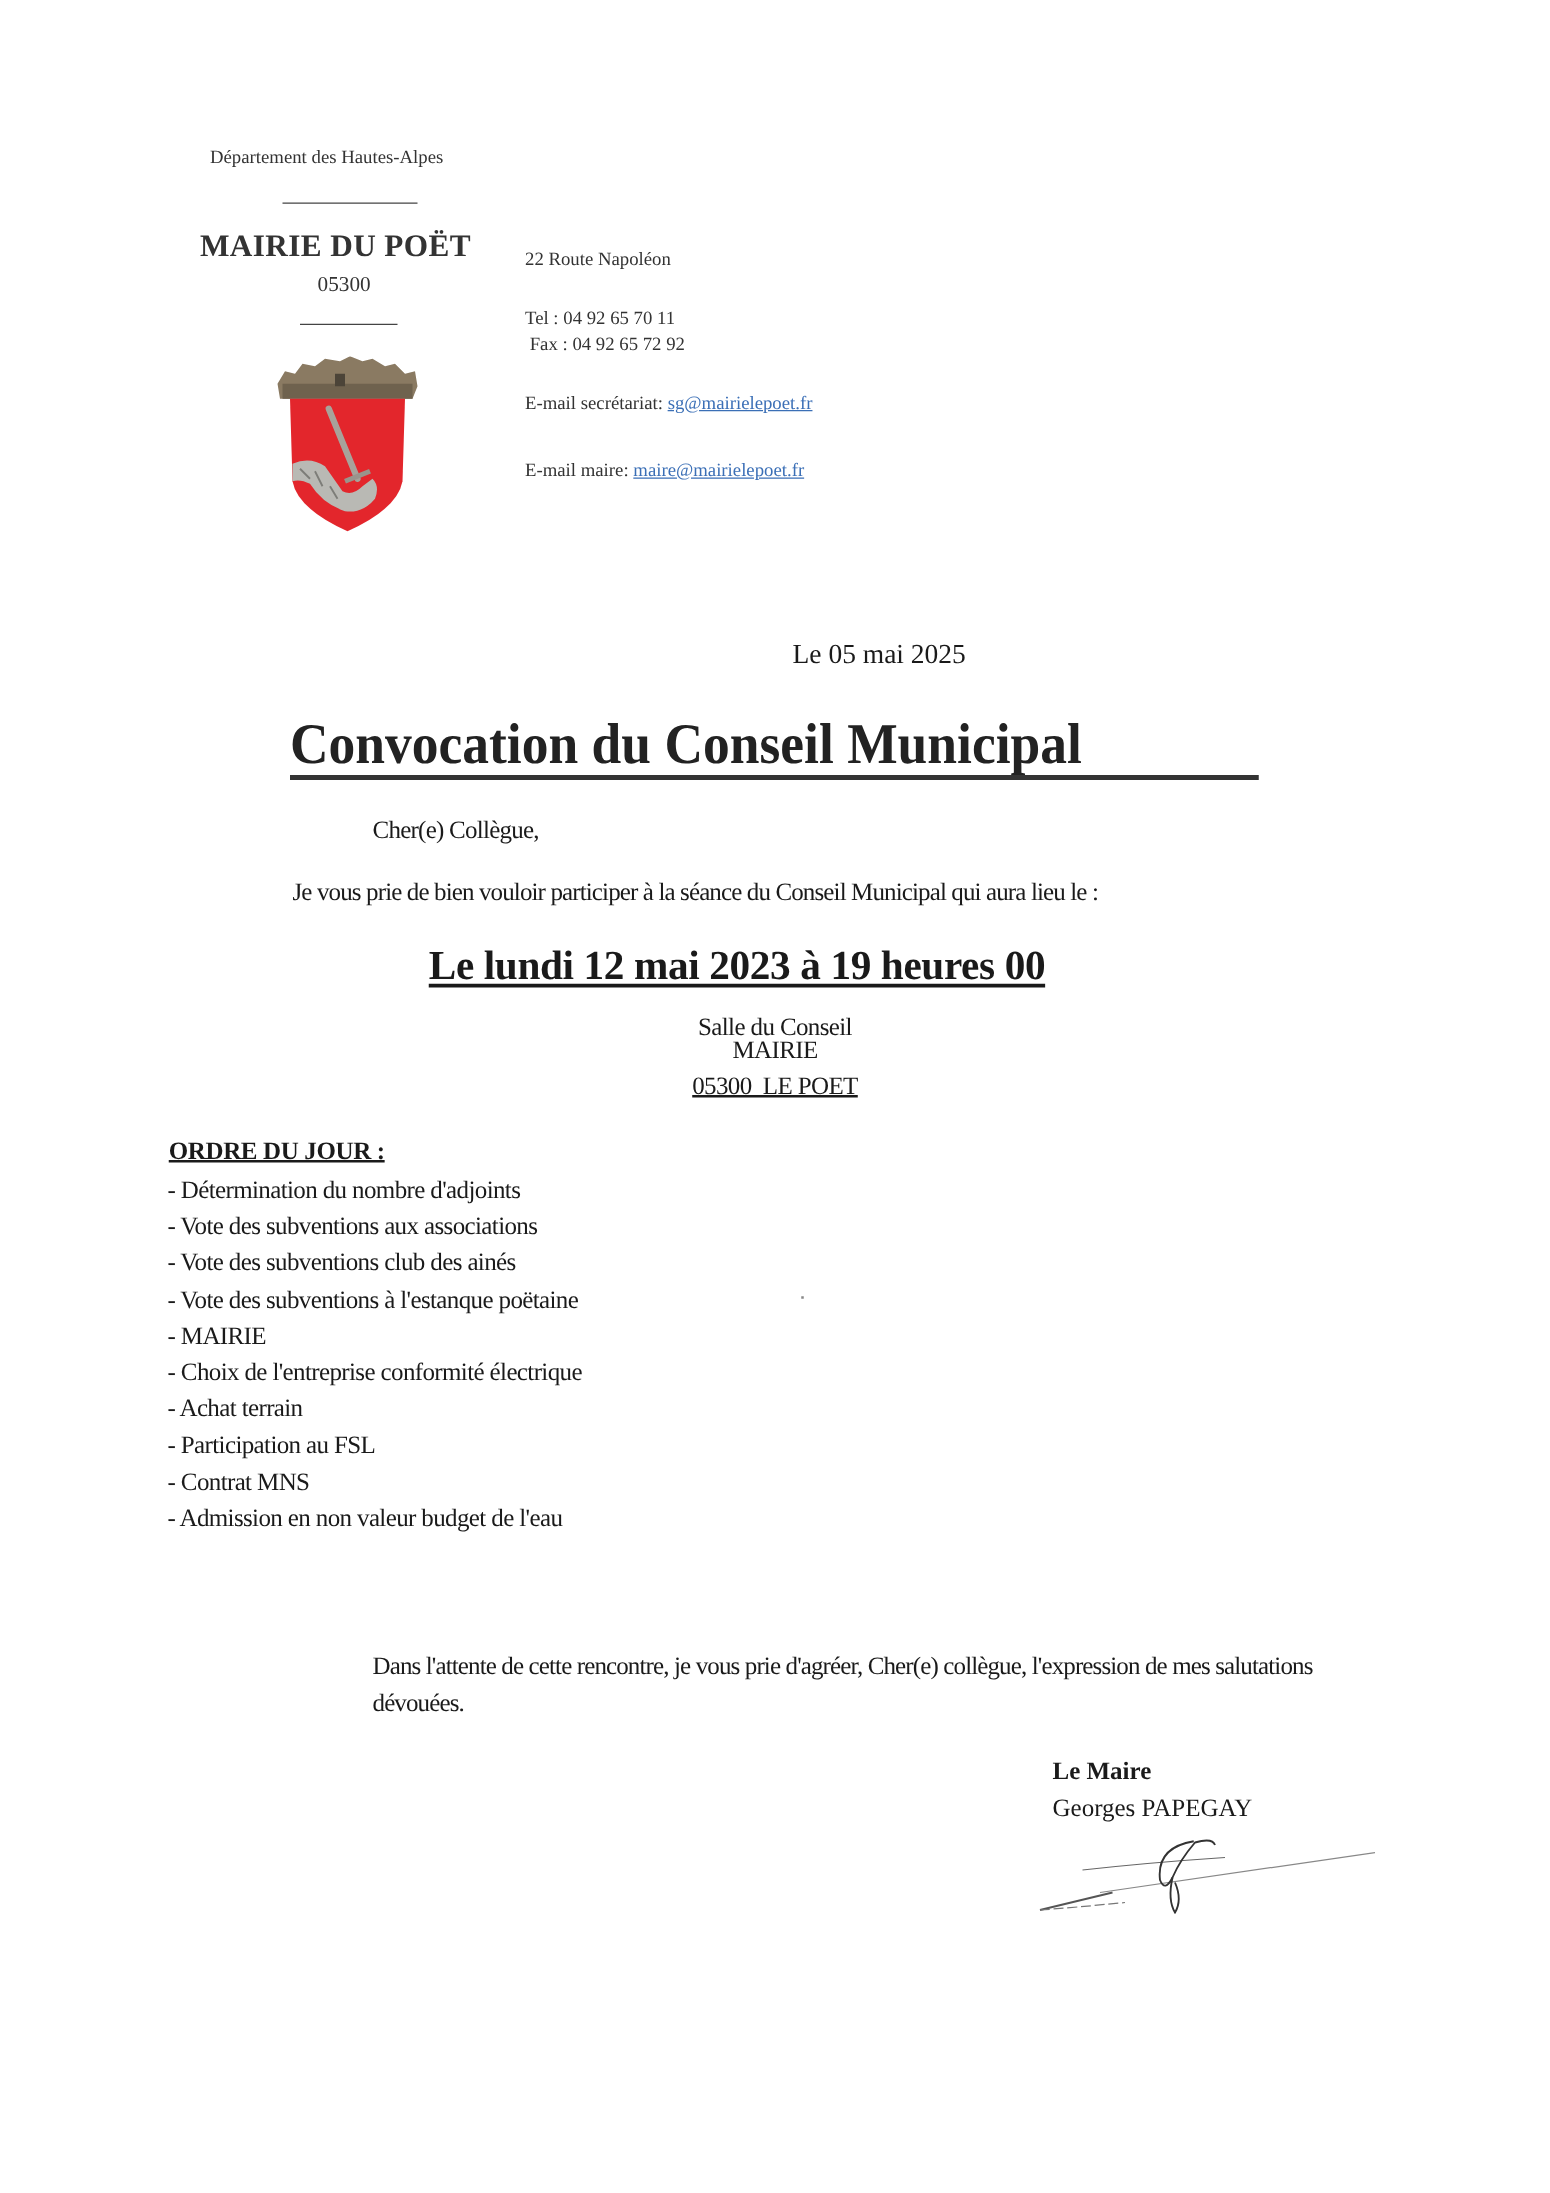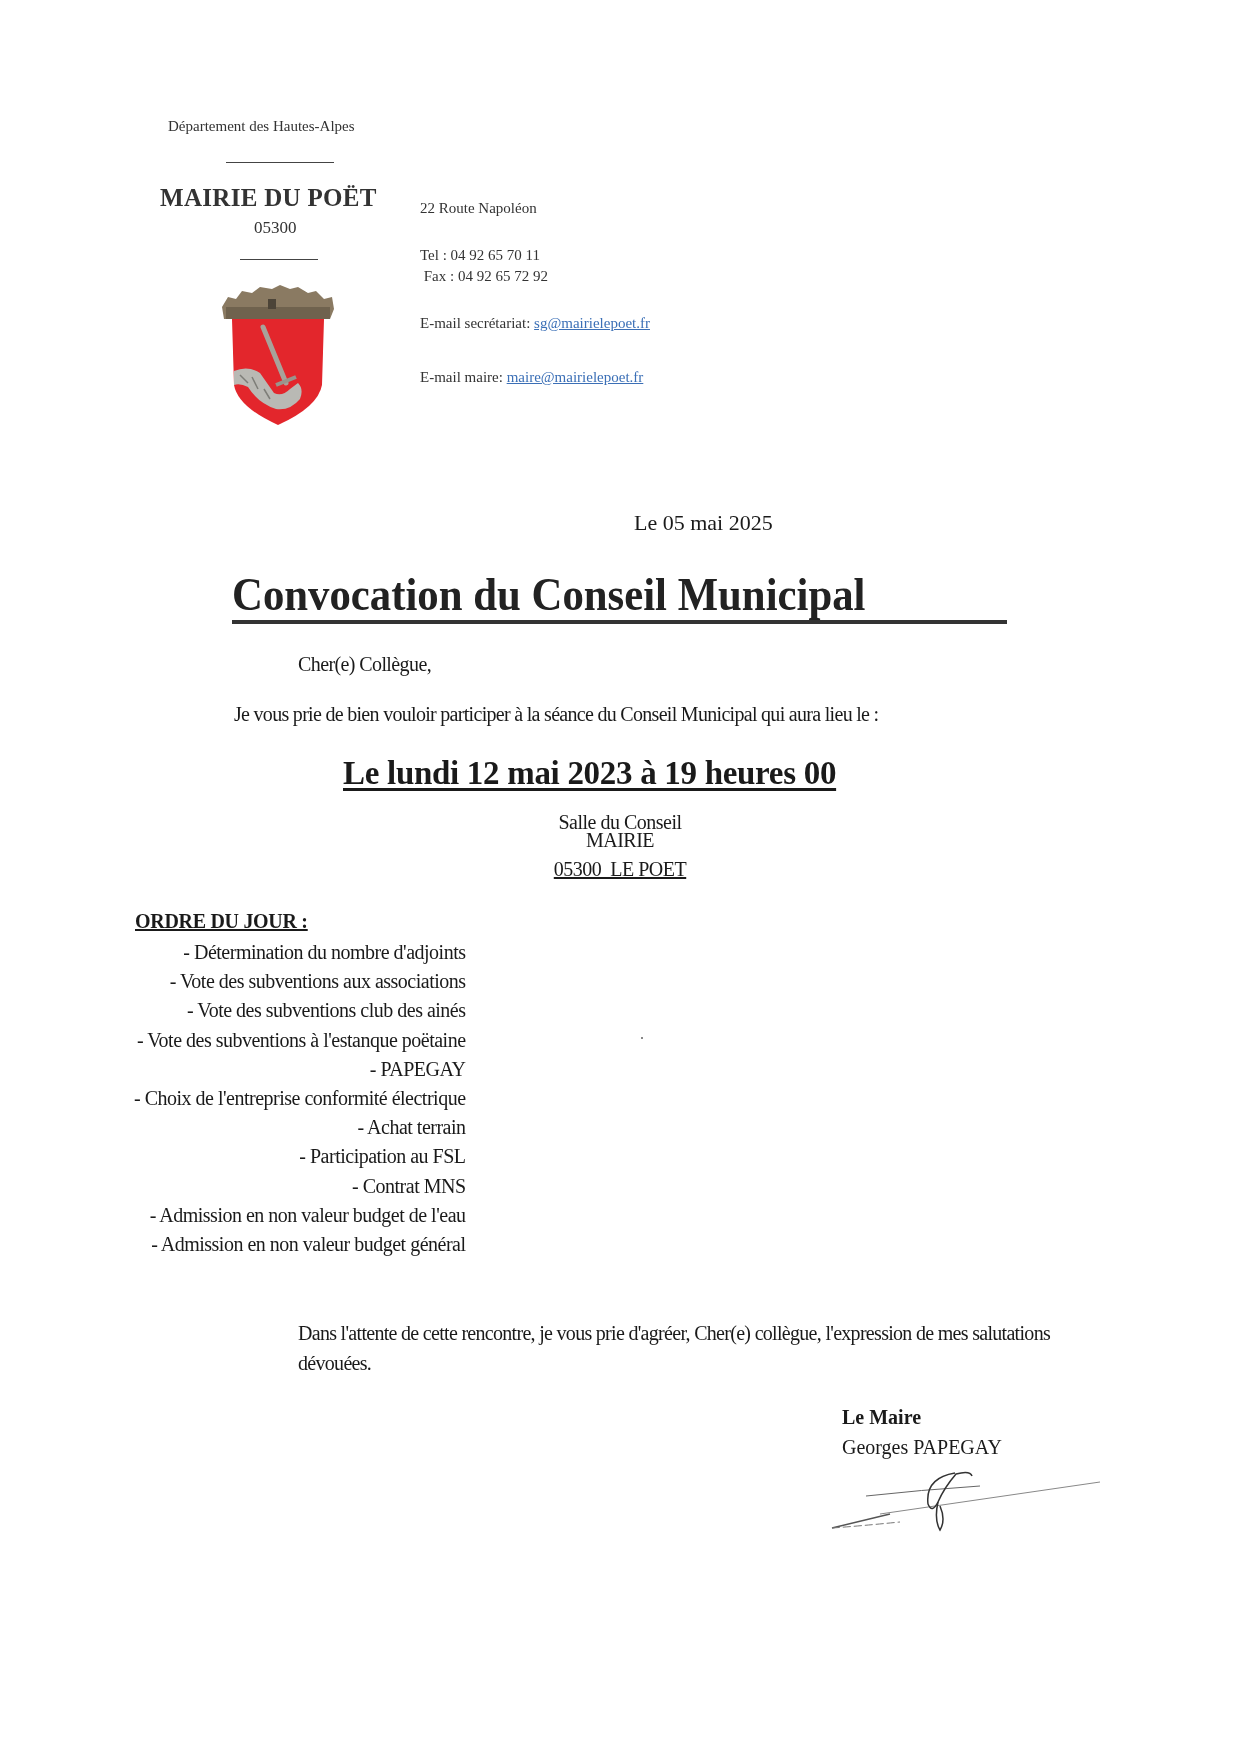--- a/index.html
+++ b/index.html
@@ -19,21 +19,21 @@
   .title { left: 232px; top: 568px; font-size: 46px; font-weight: bold; color: #222;
            font-family: "Liberation Serif", serif; transform: scaleX(0.93); transform-origin: left top; }
   .title-underline { left: 232px; top: 620px; width: 775px; height: 4px; background: #333; position: absolute; }
   .greet { left: 298px; top: 653px; font-size: 20px; letter-spacing: -0.6px; }
   .intro { left: 234px; top: 703px; font-size: 20px; letter-spacing: -0.7px; }
   .meeting { left: 343px; top: 755px; font-size: 33px; font-weight: bold; text-decoration: underline; text-decoration-thickness: 3px; text-underline-offset: 4px; letter-spacing: -0.3px; }
   .loc { font-size: 20px; text-align: center; width: 300px; left: 470px; letter-spacing: -0.5px; }
   .loc-u { text-decoration: underline; }
   .agenda-title { left: 135px; top: 910px; font-size: 20px; font-weight: bold; text-decoration: underline; letter-spacing: -0.3px; }
   .agenda { position: absolute; left: 134px; top: 938px; margin: 0; padding: 0; list-style: none; font-size: 20px; letter-spacing: -0.5px; }
-  .agenda li { height: 29.2px; line-height: 29px; text-align: right; }
+  .agenda li { height: 29.2px; line-height: 29px; }
   .closing { left: 298px; top: 1318px; font-size: 20px; letter-spacing: -0.7px; line-height: 30px; white-space: normal; width: 820px; }
   .sig-role { left: 842px; top: 1406px; font-size: 20px; font-weight: bold; }
   .sig-name { left: 842px; top: 1436px; font-size: 20px; }
   .signature { left: 830px; top: 1470px; width: 270px; height: 70px; }
   .stray-dot { left: 641px; top: 1037px; width: 2px; height: 2px; background: #888; position: absolute; }
 </style>
 </head>
 <body>
 
 <div class="abs dept">Département des Hautes-Alpes</div>
@@ -79,27 +79,26 @@
 <div class="abs loc" style="top:800px;margin-top:11px;">Salle du Conseil</div>
 <div class="abs loc" style="top:829px;">MAIRIE</div>
 <div class="abs loc" style="top:858px; white-space:pre;"><span class="loc-u">05300  LE POET</span></div>
 
 <div class="abs agenda-title">ORDRE DU JOUR :</div>
 <ul class="agenda">
   <li>- Détermination du nombre d'adjoints</li>
   <li>- Vote des subventions aux associations</li>
   <li>- Vote des subventions club des ainés</li>
   <li>- Vote des subventions à l'estanque poëtaine</li>
-  <li>- PAPEGAY</li>
+  <li>- MAIRIE</li>
   <li>- Choix de l'entreprise conformité électrique</li>
   <li>- Achat terrain</li>
   <li>- Participation au FSL</li>
   <li>- Contrat MNS</li>
   <li>- Admission en non valeur budget de l'eau</li>
-  <li>- Admission en non valeur budget général</li>
 </ul>
 <div class="stray-dot"></div>
 
 <div class="abs closing">Dans l'attente de cette rencontre, je vous prie d'agréer, Cher(e) collègue,  l'expression de mes salutations dévouées.</div>
 
 <div class="abs sig-role">Le Maire</div>
 <div class="abs sig-name">Georges PAPEGAY</div>
 <svg class="abs signature" viewBox="0 0 270 70">
   <path d="M2 58 L60 44" stroke="#555" stroke-width="1.5" fill="none"></path>
   <path d="M2 58 Q30 56 70 52" stroke="#777" stroke-width="1" fill="none" stroke-dasharray="8 3"></path>

